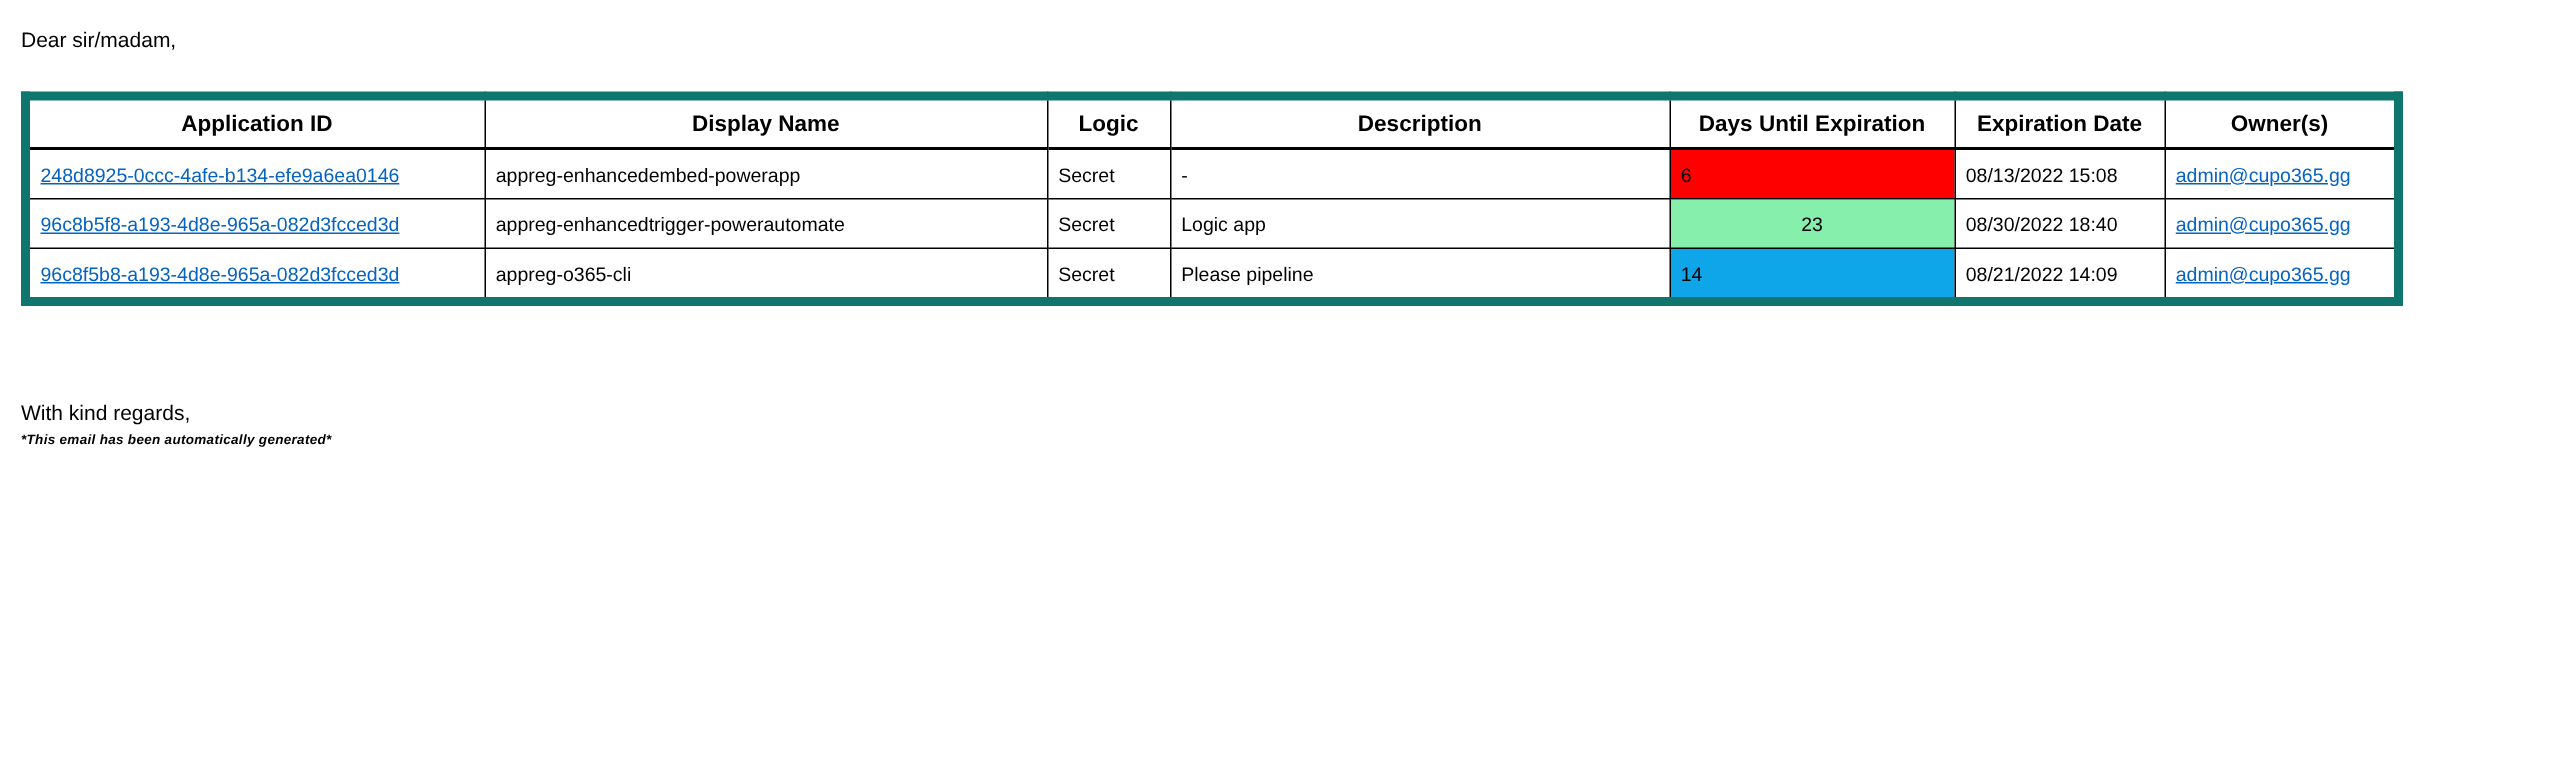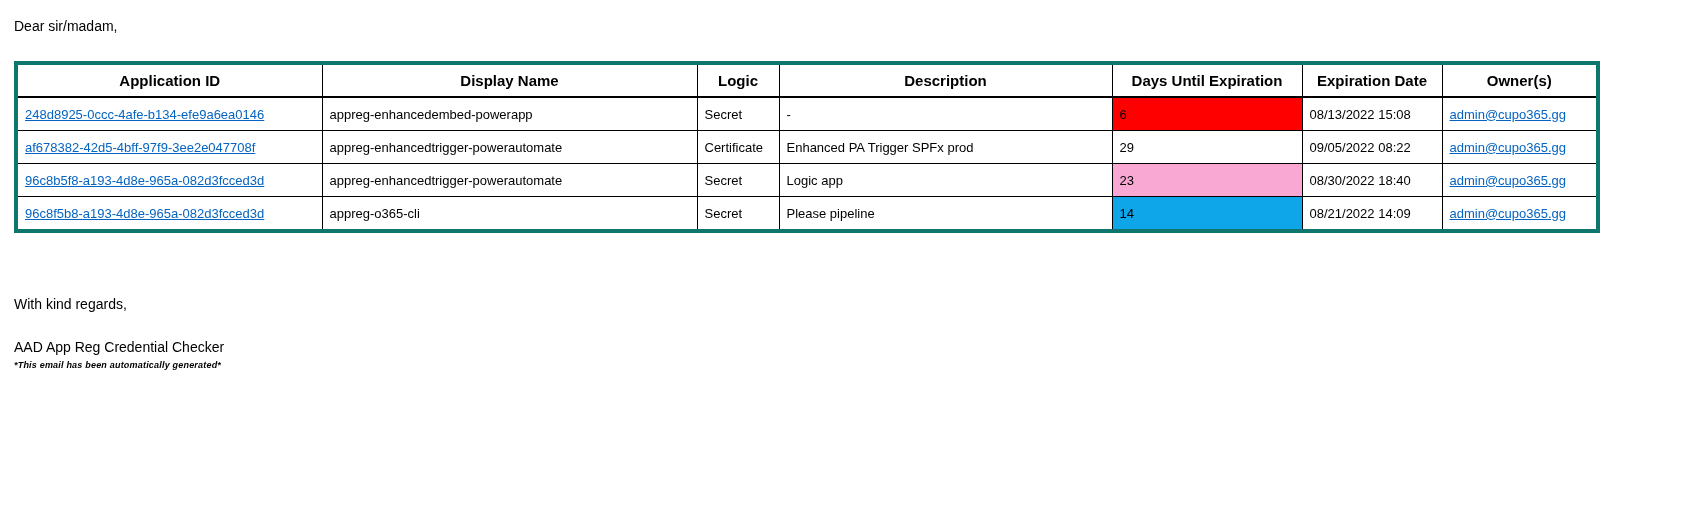--- a/index.html
+++ b/index.html
@@ -16,21 +16,21 @@
     overflow: hidden;
     background: #ffffff;
   }
   p { margin: 0; font-size: 14px; line-height: 18px; }
   .greeting { margin-bottom: 26px; }
   .intro { margin-bottom: 21px; white-space: nowrap; }
 
   table.cred-table {
     border-collapse: collapse;
     table-layout: fixed;
-    border: 4px solid #0f766e;
+    border: 6px solid #0f766e;
   }
   .cred-table th, .cred-table td {
     border: 1px solid #000000;
     padding: 5px 7px;
     font-size: 13px;
     text-align: left;
     vertical-align: middle;
     height: 22px;
     overflow: hidden;
     white-space: nowrap;
@@ -88,48 +88,38 @@
         <tr>
           <td><a href="#">248d8925-0ccc-4afe-b134-efe9a6ea0146</a></td>
           <td>appreg-enhancedembed-powerapp</td>
           <td>Secret</td>
           <td>-</td>
           <td style="background: rgb(255, 0, 0);">6</td>
           <td>08/13/2022 15:08</td>
           <td><a href="#">admin@cupo365.gg</a></td>
         </tr>
         <tr>
-          <td><a href="#">af678382-42d5-4bff-97f9-3ee2e047708f</a></td>
-          <td>appreg-enhancedtrigger-powerautomate</td>
-          <td>Certificate</td>
-          <td>Enhanced PA Trigger SPFx prod</td>
-          <td>29</td>
-          <td>09/05/2022 08:22</td>
-          <td><a href="#">admin@cupo365.gg</a></td>
-        </tr>
-        <tr>
           <td><a href="#">96c8b5f8-a193-4d8e-965a-082d3fcced3d</a></td>
           <td>appreg-enhancedtrigger-powerautomate</td>
           <td>Secret</td>
           <td>Logic app</td>
-          <td style="background: #f9a8d4;">23</td>
+          <td style="background: #86efac; text-align: center;">23</td>
           <td>08/30/2022 18:40</td>
           <td><a href="#">admin@cupo365.gg</a></td>
         </tr>
         <tr>
           <td><a href="#">96c8f5b8-a193-4d8e-965a-082d3fcced3d</a></td>
           <td>appreg-o365-cli</td>
           <td>Secret</td>
           <td>Please pipeline</td>
           <td style="background: #0ea5e9;">14</td>
           <td>08/21/2022 14:09</td>
           <td><a href="#">admin@cupo365.gg</a></td>
         </tr>
       </tbody>
   </table>
 
   <p class="closing">With kind regards,</p>
 
-  <p class="signature">AAD App Reg Credential Checker</p>
 
   <p class="footnote">*This email has been automatically generated*</p>
 
 </div>
 
 </body></html>

